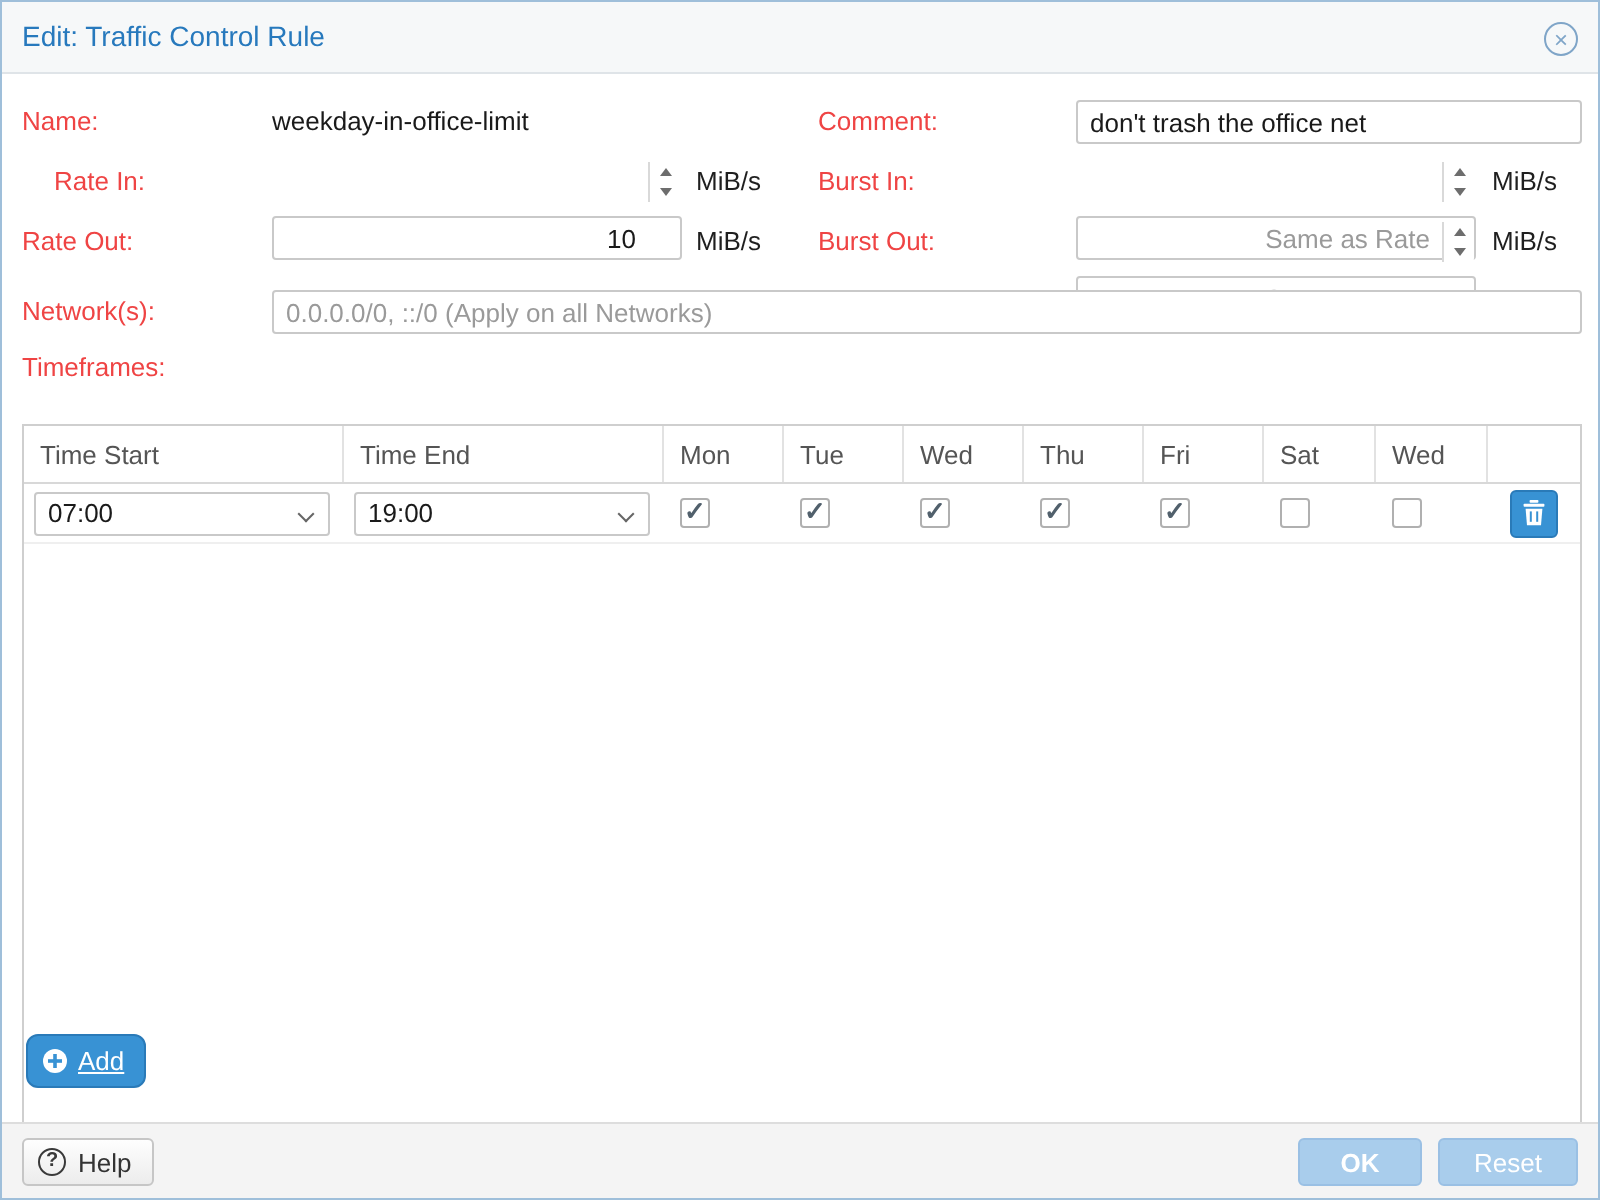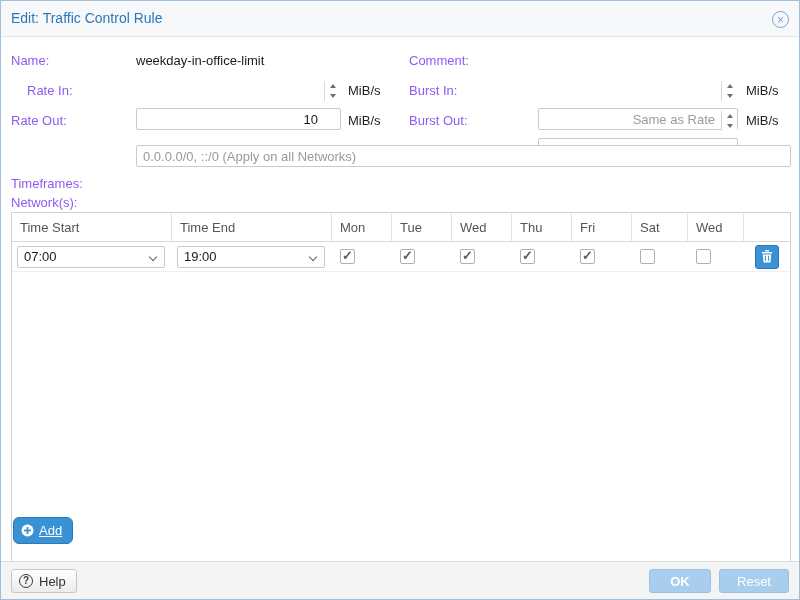--- a/index.html
+++ b/index.html
@@ -21,21 +21,21 @@
     position:absolute; left:10px; top:0; line-height:35px;
     font-size:14px; color:var(--title,#2779bd);
   }
   .close-btn {
     position:absolute; right:10px; top:10px; width:17px; height:17px;
     border:1px solid #7fa5c8; border-radius:50%; background:transparent;
     color:#7fa5c8; display:flex; align-items:center; justify-content:center;
     font-size:12px; line-height:1; cursor:pointer;
   }
   
-  .lbl { position:absolute; line-height:22px; color:#8b5cf6; white-space:nowrap; }
+  .lbl { position:absolute; line-height:22px; color:#ef4444; white-space:nowrap; }
   .static-val { position:absolute; line-height:22px; color:#1a1a1a; }
   .unit { position:absolute; line-height:22px; color:#1f1f1f; }
   .txt {
     border:1px solid #c9c9c9; border-radius:2px; height:22px; width:100%;
     font:inherit; color:#1a1a1a; padding:0 6px; background:#fff; outline:none;
   }
   .txt::placeholder { color:#9a9a9a; opacity:1; }
   .num { text-align:right; padding-right:22px;margin-top:28px; }
   .field { position:absolute; height:22px; }
   .spinner {
@@ -123,20 +123,23 @@
   <div class="header">
     <span class="title">Edit: Traffic Control Rule</span>
     <span class="close-btn">
         <span>×</span>
       </span>
   </div>
 
   <span class="lbl" style="left:10px; top:49px;">Name:</span>
   <span class="static-val" style="left:135px; top:49px;">weekday-in-office-limit</span>
   <span class="lbl" style="left:408px; top:49px;">Comment:</span>
+  <div class="field" style="left:537px; top:49px; width:253px;">
+    <input class="txt" value="don't trash the office net" style="">
+  </div>
 
   <span class="lbl" style="left:26px; top:79px;">Rate In:</span>
   <div class="field" style="left:135px; top:79px; width:205px;">
     <input class="txt num" value="10" style="">
     <span class="spinner">
       <span class="spin">
           <i class="tri-up"></i>
         </span>
       <span class="spin">
           <i class="tri-down"></i>
@@ -167,21 +170,21 @@
       <span class="spin">
           <i class="tri-up"></i>
         </span>
       <span class="spin">
           <i class="tri-down"></i>
         </span>
     </span>
   </div>
   <span class="unit" style="left:745px; top:109px;">MiB/s</span>
 
-  <span class="lbl" style="left:10px; top:144px;margin-top:47px;">Network(s):</span>
+  <span class="lbl" style="left:10px; top:144px;">Network(s):</span>
   <div class="field" style="left:135px; top:144px; width:655px;">
     <input class="txt" placeholder="0.0.0.0/0, ::/0 (Apply on all Networks)" style="">
   </div>
 
   <span class="lbl" style="left:10px; top:172px;">Timeframes:</span>
 
   <div class="grid">
     <div class="grid-header">
       <div class="hcell c-time">Time Start</div>
       <div class="hcell c-time">Time End</div>

